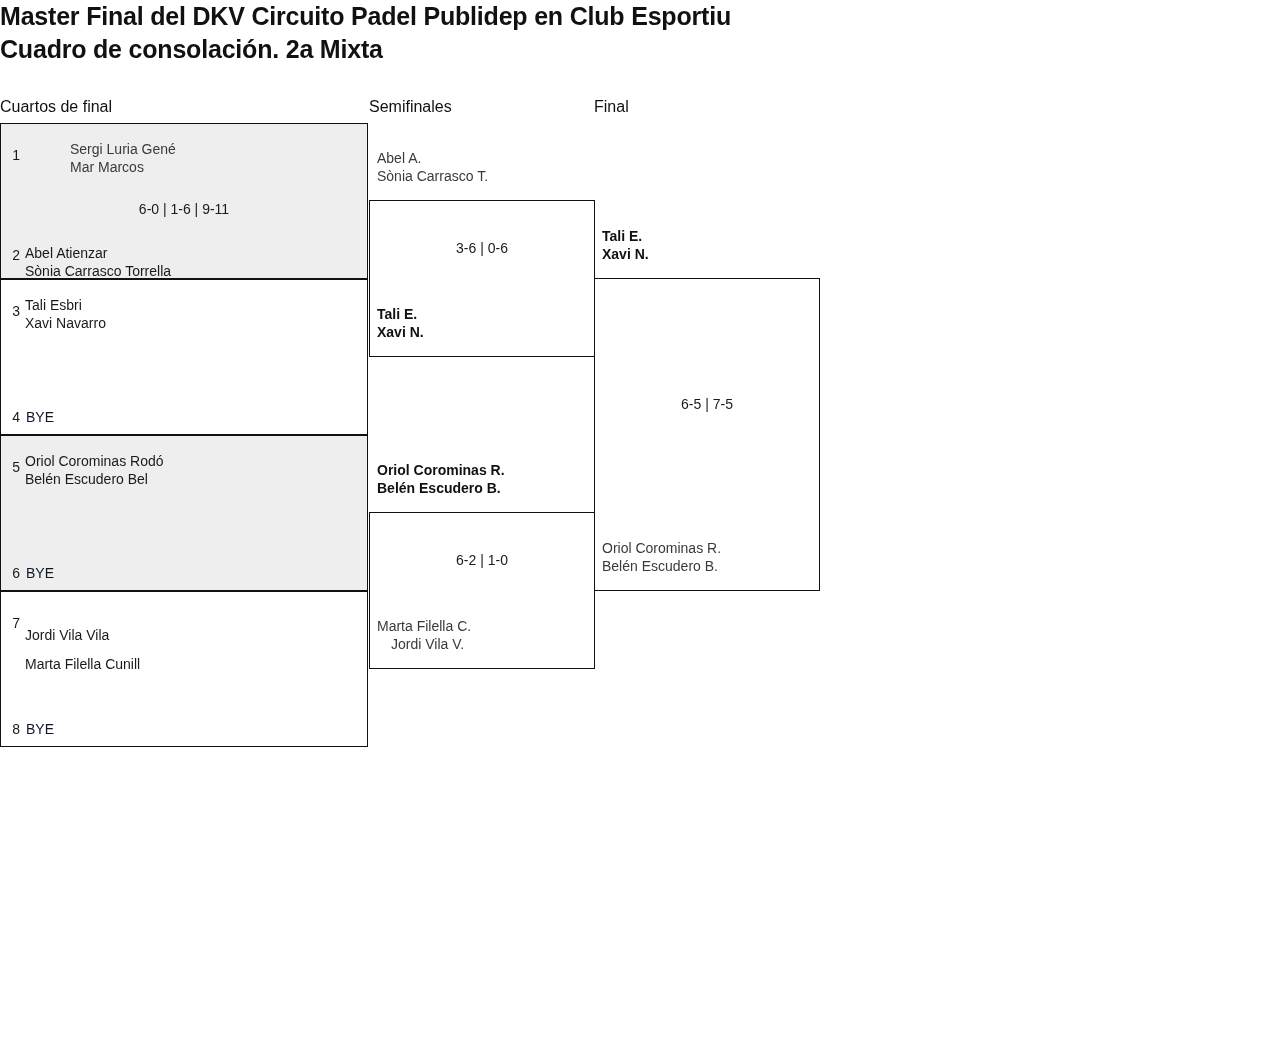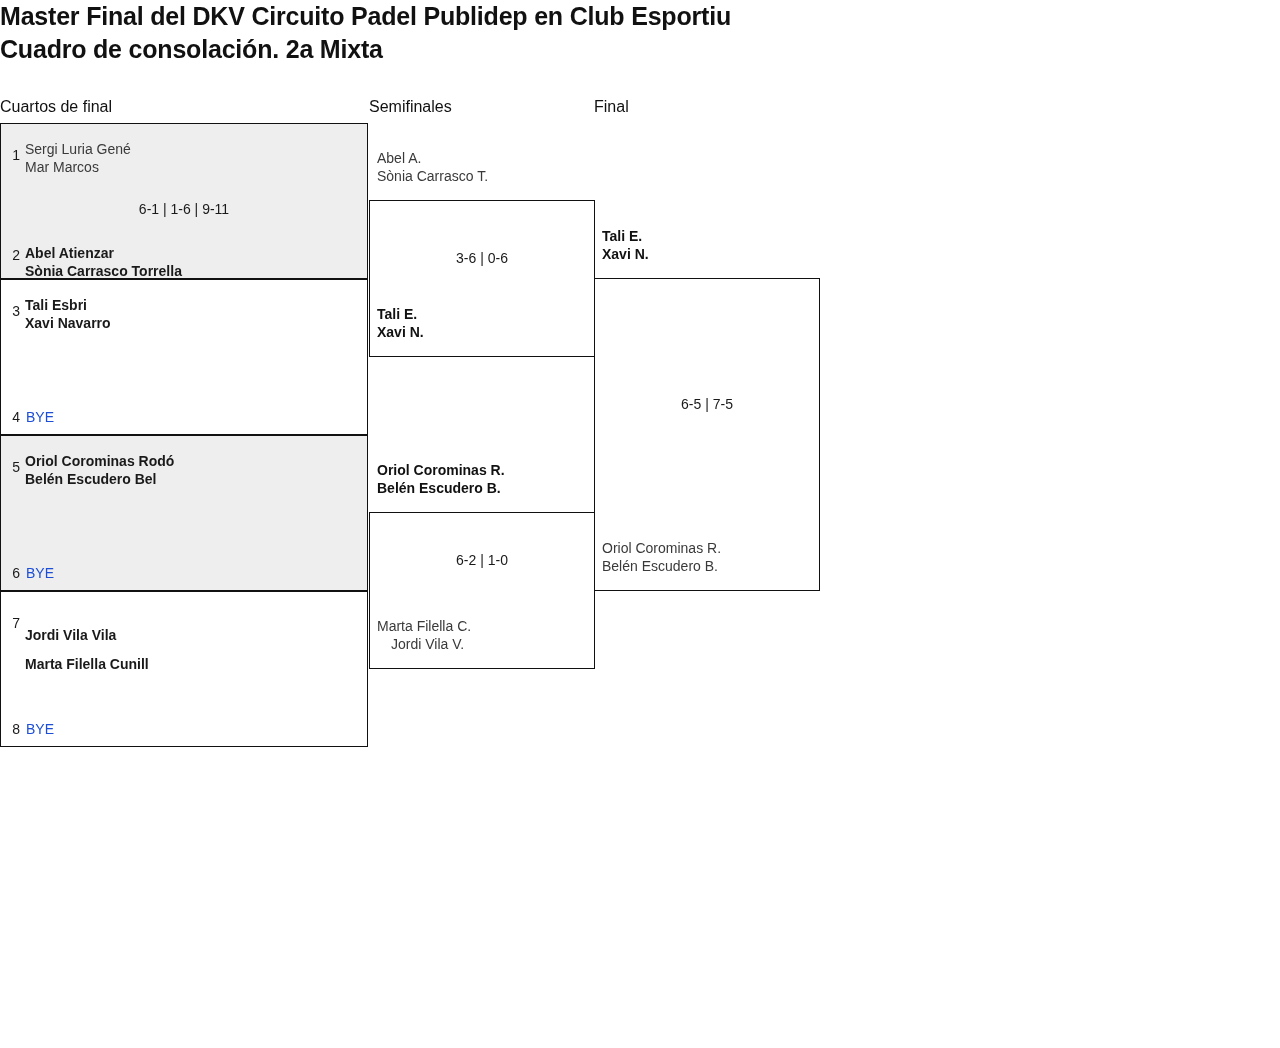--- a/index.html
+++ b/index.html
@@ -71,27 +71,27 @@
     text-align: right;
   }
   .team {
     position: absolute;
     left: 25px;
     font-size: 14px;
     line-height: 18px;
     color: #1a1a1a;
     white-space: nowrap;
   }
-  .team.bold { font-weight: 700; }
-  .team.dim { color: #3a3a3a; }
+  .team.bold { font-weight: 400; }
+  .team.dim { color: #3a3a3a; margin-left: 45px; }
   .bye {
     position: absolute;
     left: 26px;
     font-size: 14px;
-    color: #1d4ed8;
+    color: #0f172a;
   }
   .score-r1 {
     position: absolute;
     width: 368px;
     text-align: center;
     font-size: 14px;
     color: #1a1a1a;
   }
 
   
@@ -160,21 +160,21 @@
 
   <div class="round-header" style="left:0; width:368px; top:18px;">Cuartos de final</div>
   <div class="round-header" style="left:369px; width:226px; top:18px;">Semifinales</div>
   <div class="round-header" style="left:594px; width:226px; top:18px;">Final</div>
 
   <div class="r1-cell shaded" style="top:43px; height:156px;">
   </div>
   <div class="seed" style="top:67px;">1</div>
   <div class="team dim" style="top:60px;">Sergi Luria Gené</div>
   <div class="team dim" style="top:78px;">Mar Marcos</div>
-  <div class="score-r1" style="top:121px;">6-1 | 1-6 | 9-11</div>
+  <div class="score-r1" style="top:121px;">6-0 | 1-6 | 9-11</div>
   <div class="seed" style="top:167px;">2</div>
   <div class="team bold" style="top:164px;">Abel Atienzar</div>
   <div class="team bold" style="top:182px;">Sònia Carrasco Torrella</div>
 
   <div class="r1-cell plain" style="top:199px; height:156px;">
   </div>
   <div class="seed" style="top:223px;">3</div>
   <div class="team bold" style="top:216px;">Tali Esbri</div>
   <div class="team bold" style="top:234px;">Xavi Navarro</div>
   <div class="seed" style="top:329px;">4</div>
@@ -193,21 +193,21 @@
   <div class="seed" style="top:535px;">7</div>
   <div class="team bold" style="top:528px;margin-top:47px;">Marta Filella Cunill</div>
   <div class="team bold" style="top:546px;">Jordi Vila Vila</div>
   <div class="seed" style="top:641px;">8</div>
   <div class="bye" style="top:641px;">BYE</div>
 
   <div class="r2-label dim" style="top:69px;">Abel A.</div>
   <div class="r2-label dim" style="top:87px;">Sònia Carrasco T.</div>
 
   <div class="r2-box" style="top:120px; height:157px;"></div>
-  <div class="score-r2" style="top:160px;margin-top:10px;">3-6 | 0-6</div>
+  <div class="score-r2" style="top:160px;">3-6 | 0-6</div>
   <div class="r2-label bold" style="top:225px;">Tali E.</div>
   <div class="r2-label bold" style="top:243px;">Xavi N.</div>
 
   <div class="r2-label bold" style="top:381px;">Oriol Corominas R.</div>
   <div class="r2-label bold" style="top:399px;">Belén Escudero B.</div>
 
   <div class="r2-box" style="top:432px; height:157px;"></div>
   <div class="score-r2" style="top:472px;">6-2 | 1-0</div>
   <div class="r2-label dim" style="top:537px;">Marta Filella C.</div>
   <div class="r2-label dim" style="top:555px;margin-left:14px;">Jordi Vila V.</div>

